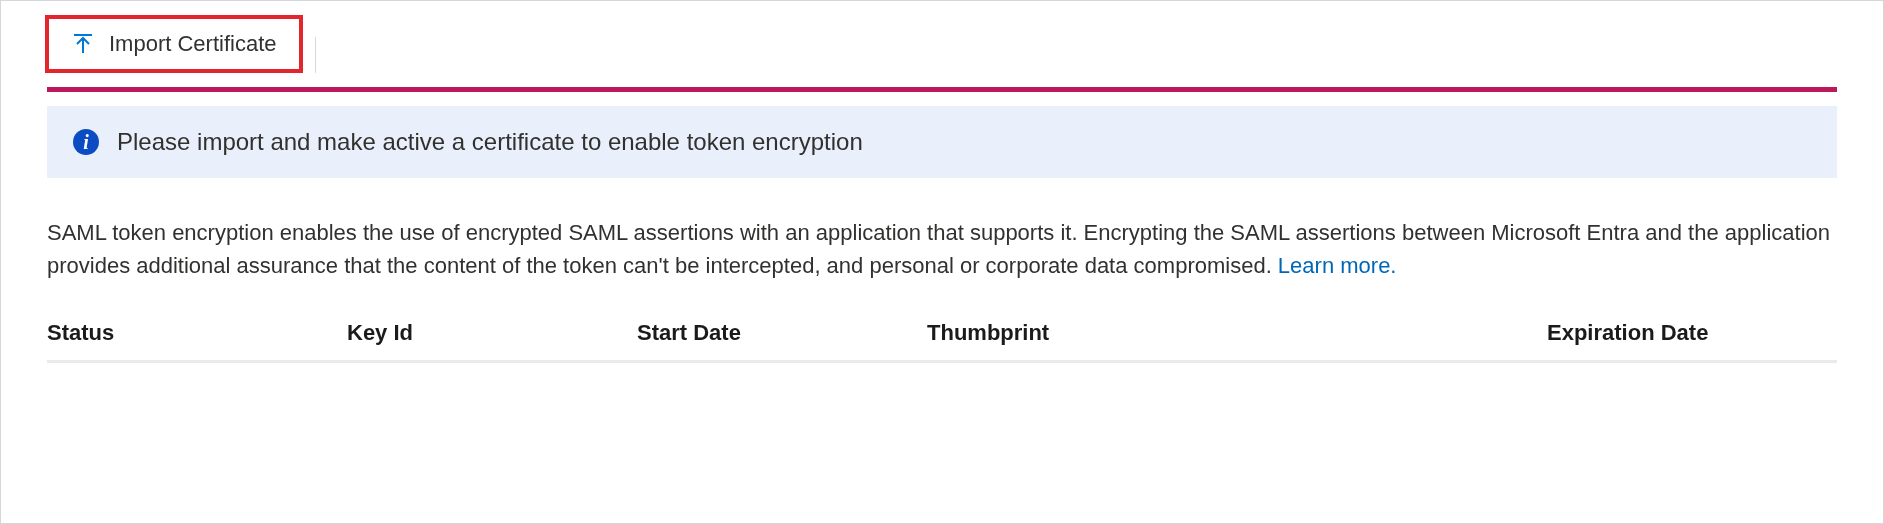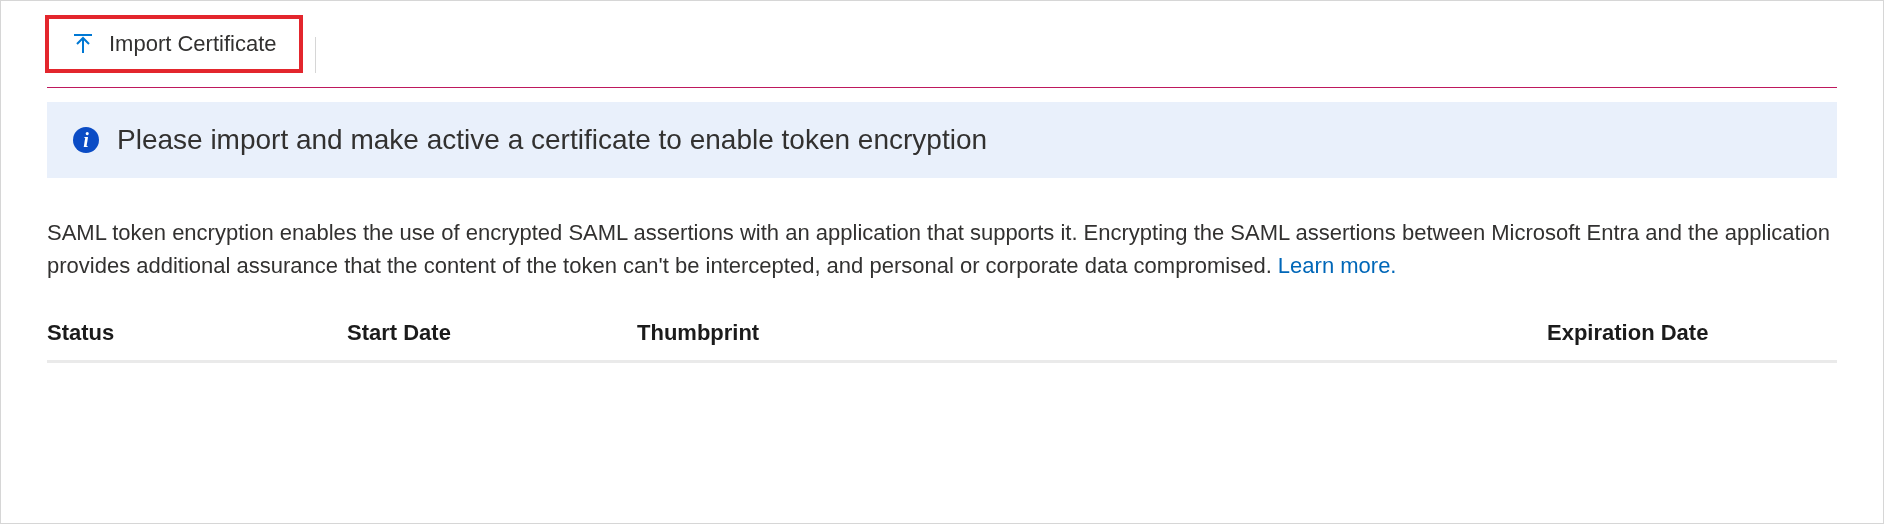--- a/index.html
+++ b/index.html
@@ -18,21 +18,21 @@
       height: 524px;
       border: 1px solid #d6d6d6;
       padding: 0;
       background: #fff;
       position: relative;
     }
     .toolbar {
       display: flex;
       align-items: flex-end;
       padding: 14px 0 14px 0;
-      border-bottom: 1px solid #be185d;
+      border-bottom: 5px solid #be185d;
       margin: 0 46px;
     }
     .toolbar-button {
       display: flex;
       align-items: center;
       gap: 14px;
       padding: 10px 18px;
       border: none;
       background: transparent;
       cursor: pointer;
@@ -80,21 +80,21 @@
       align-items: center;
       justify-content: center;
       font-weight: bold;
       font-size: 20px;
       font-style: italic;
       font-family: Georgia, serif;
       flex-shrink: 0;
     }
     .info-message {
       color: #323130;
-      font-size: 28px;
+      font-size: 24px;
     }
     .description {
       font-size: 22px;
       line-height: 1.5;
       color: #323130;
       margin-bottom: 38px;
     }
     .learn-more {
       color: #0067b8;
       text-decoration: none;
@@ -145,20 +145,21 @@
       <div class="info-icon-wrapper">i</div>
       <div class="info-message">Please import and make active a certificate to enable token encryption</div>
     </div>
 
     <p class="description">
       <span>SAML token encryption enables the use of encrypted SAML assertions with an application that supports it. Encrypting the SAML assertions between Microsoft Entra and the application provides additional assurance that the content of the token can't be intercepted, and personal or corporate data compromised. </span><a href="#" class="learn-more">Learn more.</a>
     </p>
 
     <div class="table-header">
       <div class="col col-status">Status</div>
+      <div class="col col-keyid">Key Id</div>
       <div class="col col-startdate">Start Date</div>
       <div class="col col-thumbprint">Thumbprint</div>
       <div class="col col-expiration">Expiration Date</div>
     </div>
 
   </div>
 
 </div>
 
 </body></html>

